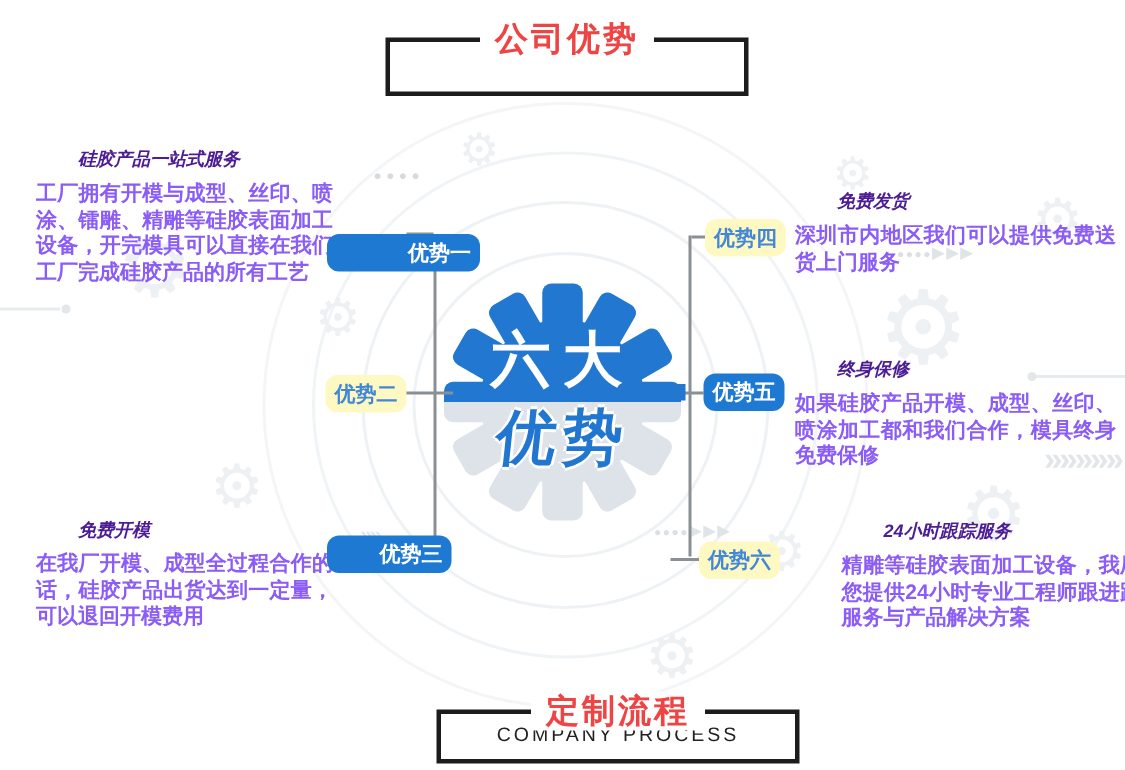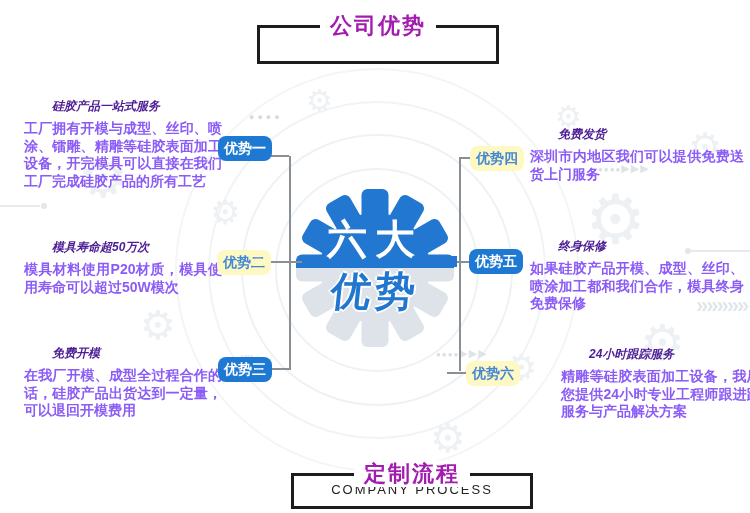--- a/index.html
+++ b/index.html
@@ -14,21 +14,21 @@
   .dotarrow{position:absolute;font-size:8px;color:#dbe0e4;letter-spacing:1px;}
   .dotarrow .arr{font-size:11px;color:#dfe4e7;}
   .chev{position:absolute;font-weight:bold;color:#e2e6e9;letter-spacing:-2px;}
   .cline{position:absolute;background:#e7ebee;height:2px;}
   .cdot{position:absolute;width:6px;height:6px;border-radius:50%;background:#e3e7ea;}
 
   
   .tbox{position:absolute;left:257px;width:236px;border:3px solid #1c1c1c;background:transparent;z-index:3;}
   .tbox .cn{position:absolute;top:-15px;left:50%;transform:translateX(-50%);
             background:#ffffff;padding:0 10px;font-size:22px;font-weight:700;
-            letter-spacing:2px;color:#a21caf;white-space:nowrap;line-height:26px;}
+            letter-spacing:2px;color:#ef4444;white-space:nowrap;line-height:26px;}
   .tbox .en{text-align:center;font-size:13px;letter-spacing:2px;color:#222;line-height:28px;}
 
   
   .adv{position:absolute;z-index:3;}
   .adv-title{font-size:12px;font-weight:700;color:#4c1d95;padding-left:28px;
              margin-bottom:5px;white-space:nowrap;font-style:italic;}
   .adv-desc{font-size:14px;font-weight:700;color:#8b5cf6;line-height:17.5px;text-align:justify;}
 
   
   .badge{position:absolute;width:54px;height:25px;line-height:25px;text-align:center;
@@ -104,45 +104,41 @@
 
   <div class="tbox" style="top:473px;height:30px;margin-left:34px;">
     <div class="cn">定制流程</div>
     <div class="en">COMPANY PROCESS</div>
   </div>
 
   <div class="adv" style="left:24px;top:98px;width:198px;">
     <div class="adv-title">硅胶产品一站式服务</div>
     <div class="adv-desc">工厂拥有开模与成型、丝印、喷涂、镭雕、精雕等硅胶表面加工设备，开完模具可以直接在我们工厂完成硅胶产品的所有工艺</div>
   </div>
-  <div class="adv" style="left:24px;top:239px;width:198px;">
-    <div class="adv-title">模具寿命超50万次</div>
-    <div class="adv-desc">模具材料使用P20材质，模具使用寿命可以超过50W模次</div>
-  </div>
   <div class="adv" style="left:24px;top:345px;width:198px;">
     <div class="adv-title">免费开模</div>
     <div class="adv-desc">在我厂开模、成型全过程合作的话，硅胶产品出货达到一定量，可以退回开模费用</div>
   </div>
 
   <div class="adv" style="left:530px;top:126px;width:214px;">
     <div class="adv-title">免费发货</div>
     <div class="adv-desc">深圳市内地区我们可以提供免费送货上门服务</div>
   </div>
   <div class="adv" style="left:530px;top:238px;width:214px;">
     <div class="adv-title">终身保修</div>
     <div class="adv-desc">如果硅胶产品开模、成型、丝印、喷涂加工都和我们合作，模具终身免费保修</div>
   </div>
   <div class="adv" style="left:561px;top:346px;width:214px;">
     <div class="adv-title">24小时跟踪服务</div>
     <div class="adv-desc">精雕等硅胶表面加工设备，我厂为您提供24小时专业工程师跟进跟踪服务与产品解决方案</div>
   </div>
 
-  <div class="badge solid" style="left:218px;top:136px;">优势一</div>
+  <div class="badge solid" style="left:218px;top:156px;padding-left:48px;">优势一</div>
   <div class="badge light" style="left:217px;top:250px;">优势二</div>
-  <div class="badge solid" style="left:218px;top:357px;">优势三</div>
+  <div class="badge solid" style="left:218px;top:357px;padding-left:29px;">优势三</div>
   <div class="badge light" style="left:470px;top:146px;">优势四</div>
   <div class="badge solid" style="left:469px;top:249px;">优势五</div>
   <div class="badge light" style="left:466px;top:361px;">优势六</div>
 
   <div class="conn" style="left:289px;top:156px;width:2px;height:214px;"></div>
   <div class="conn" style="left:271px;top:155px;width:18px;height:2px;"></div>
   <div class="conn" style="left:269px;top:261px;width:42px;height:2px;"></div>
   <div class="conn" style="left:271px;top:368px;width:18px;height:2px;"></div>
   <div class="conn" style="left:459px;top:157px;width:2px;height:214px;"></div>
   <div class="conn" style="left:461px;top:157px;width:9px;height:2px;"></div>

